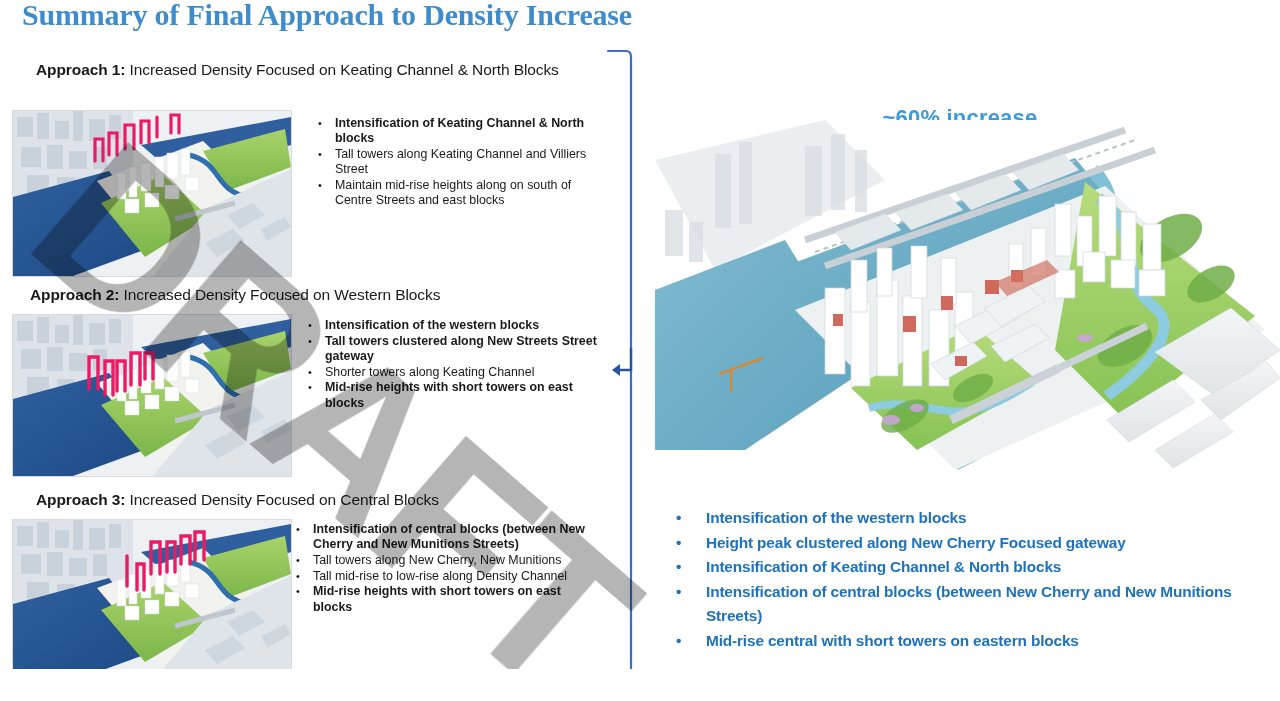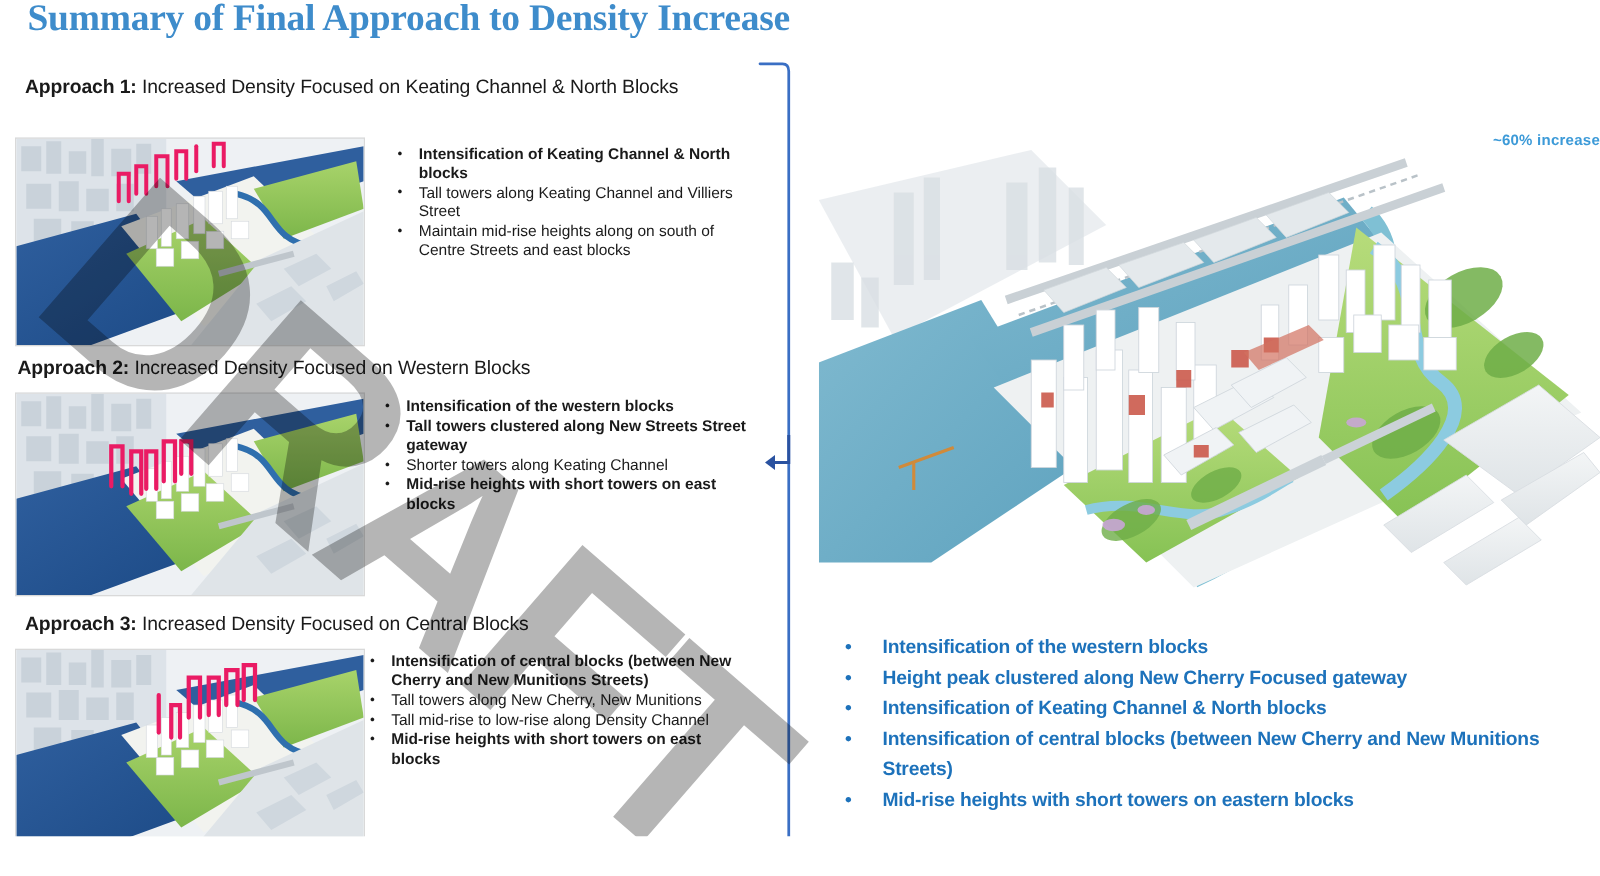--- a/index.html
+++ b/index.html
@@ -19,43 +19,43 @@
     font-weight:bold;font-size:30px;letter-spacing:-0.2px;
     color:#3e8ccb;white-space:nowrap;
   }
 
   
   .approach-block{position:absolute;left:0;}
   .approach-head{
     position:absolute;font-size:15.5px;color:#1a1a1a;line-height:19px;
     letter-spacing:-0.1px;
   }
-  .approach-head .lbl{font-weight:bold;}
+  .approach-head .lbl{font-weight:bold;margin-left:16px;}
   .thumb{
     position:absolute;left:12px;
     border:1px solid #d9d9d9;
     overflow:hidden;background:#eef2f5;
   }
   .bullets{position:absolute;font-size:12.4px;color:#1a1a1a;line-height:15.2px;}
   .bul{display:flex;margin-bottom:0.5px;}
   .bul .dot{width:17px;flex:0 0 17px;font-size:11px;line-height:15.2px;}
   .bul .txt{flex:1;}
   .bul.b .txt{font-weight:bold;}
 
   
   .bracket{position:absolute;left:600px;top:48px;width:34px;height:635px;}
 
   
   .final-title{
     position:absolute;top:74px;left:640px;width:640px;text-align:center;
     font-size:21px;font-weight:bold;color:#1268b7;letter-spacing:-0.2px;
   }
   .final-sub{
-    position:absolute;top:105px;left:640px;width:640px;text-align:right;
-    font-size:12px;font-weight:bold;color:#3c9ad8;letter-spacing:0.2px;
+    position:absolute;top:105px;left:640px;width:640px;text-align:center;
+    font-size:22px;font-weight:bold;color:#3c9ad8;letter-spacing:0.2px;
   }
   .hero{position:absolute;left:655px;top:120px;width:625px;height:368px;overflow:hidden;}
   .final-bullets{position:absolute;left:676px;top:506px;width:600px;
     font-size:15.4px;font-weight:bold;color:#1d72bb;line-height:24.5px;letter-spacing:-0.15px;}
   .fb{display:flex;}
   .fb .dot{width:30px;flex:0 0 30px;}
   .fb .txt{flex:1;}
 
   
   .draft{
@@ -523,19 +523,19 @@
     <div class="fb">
       <span class="dot">•</span>
       <span class="txt">Intensification of Keating Channel &amp; North blocks</span>
     </div>
     <div class="fb">
       <span class="dot">•</span>
       <span class="txt">Intensification of central blocks (between New Cherry and New Munitions Streets)</span>
     </div>
     <div class="fb">
       <span class="dot">•</span>
-      <span class="txt">Mid-rise heights with short towers on eastern blocks</span>
+      <span class="txt">Mid-rise central with short towers on eastern blocks</span>
     </div>
   </div>
 
   <div class="draft">DRAFT</div>
 
 </div>
 
 </body></html>

